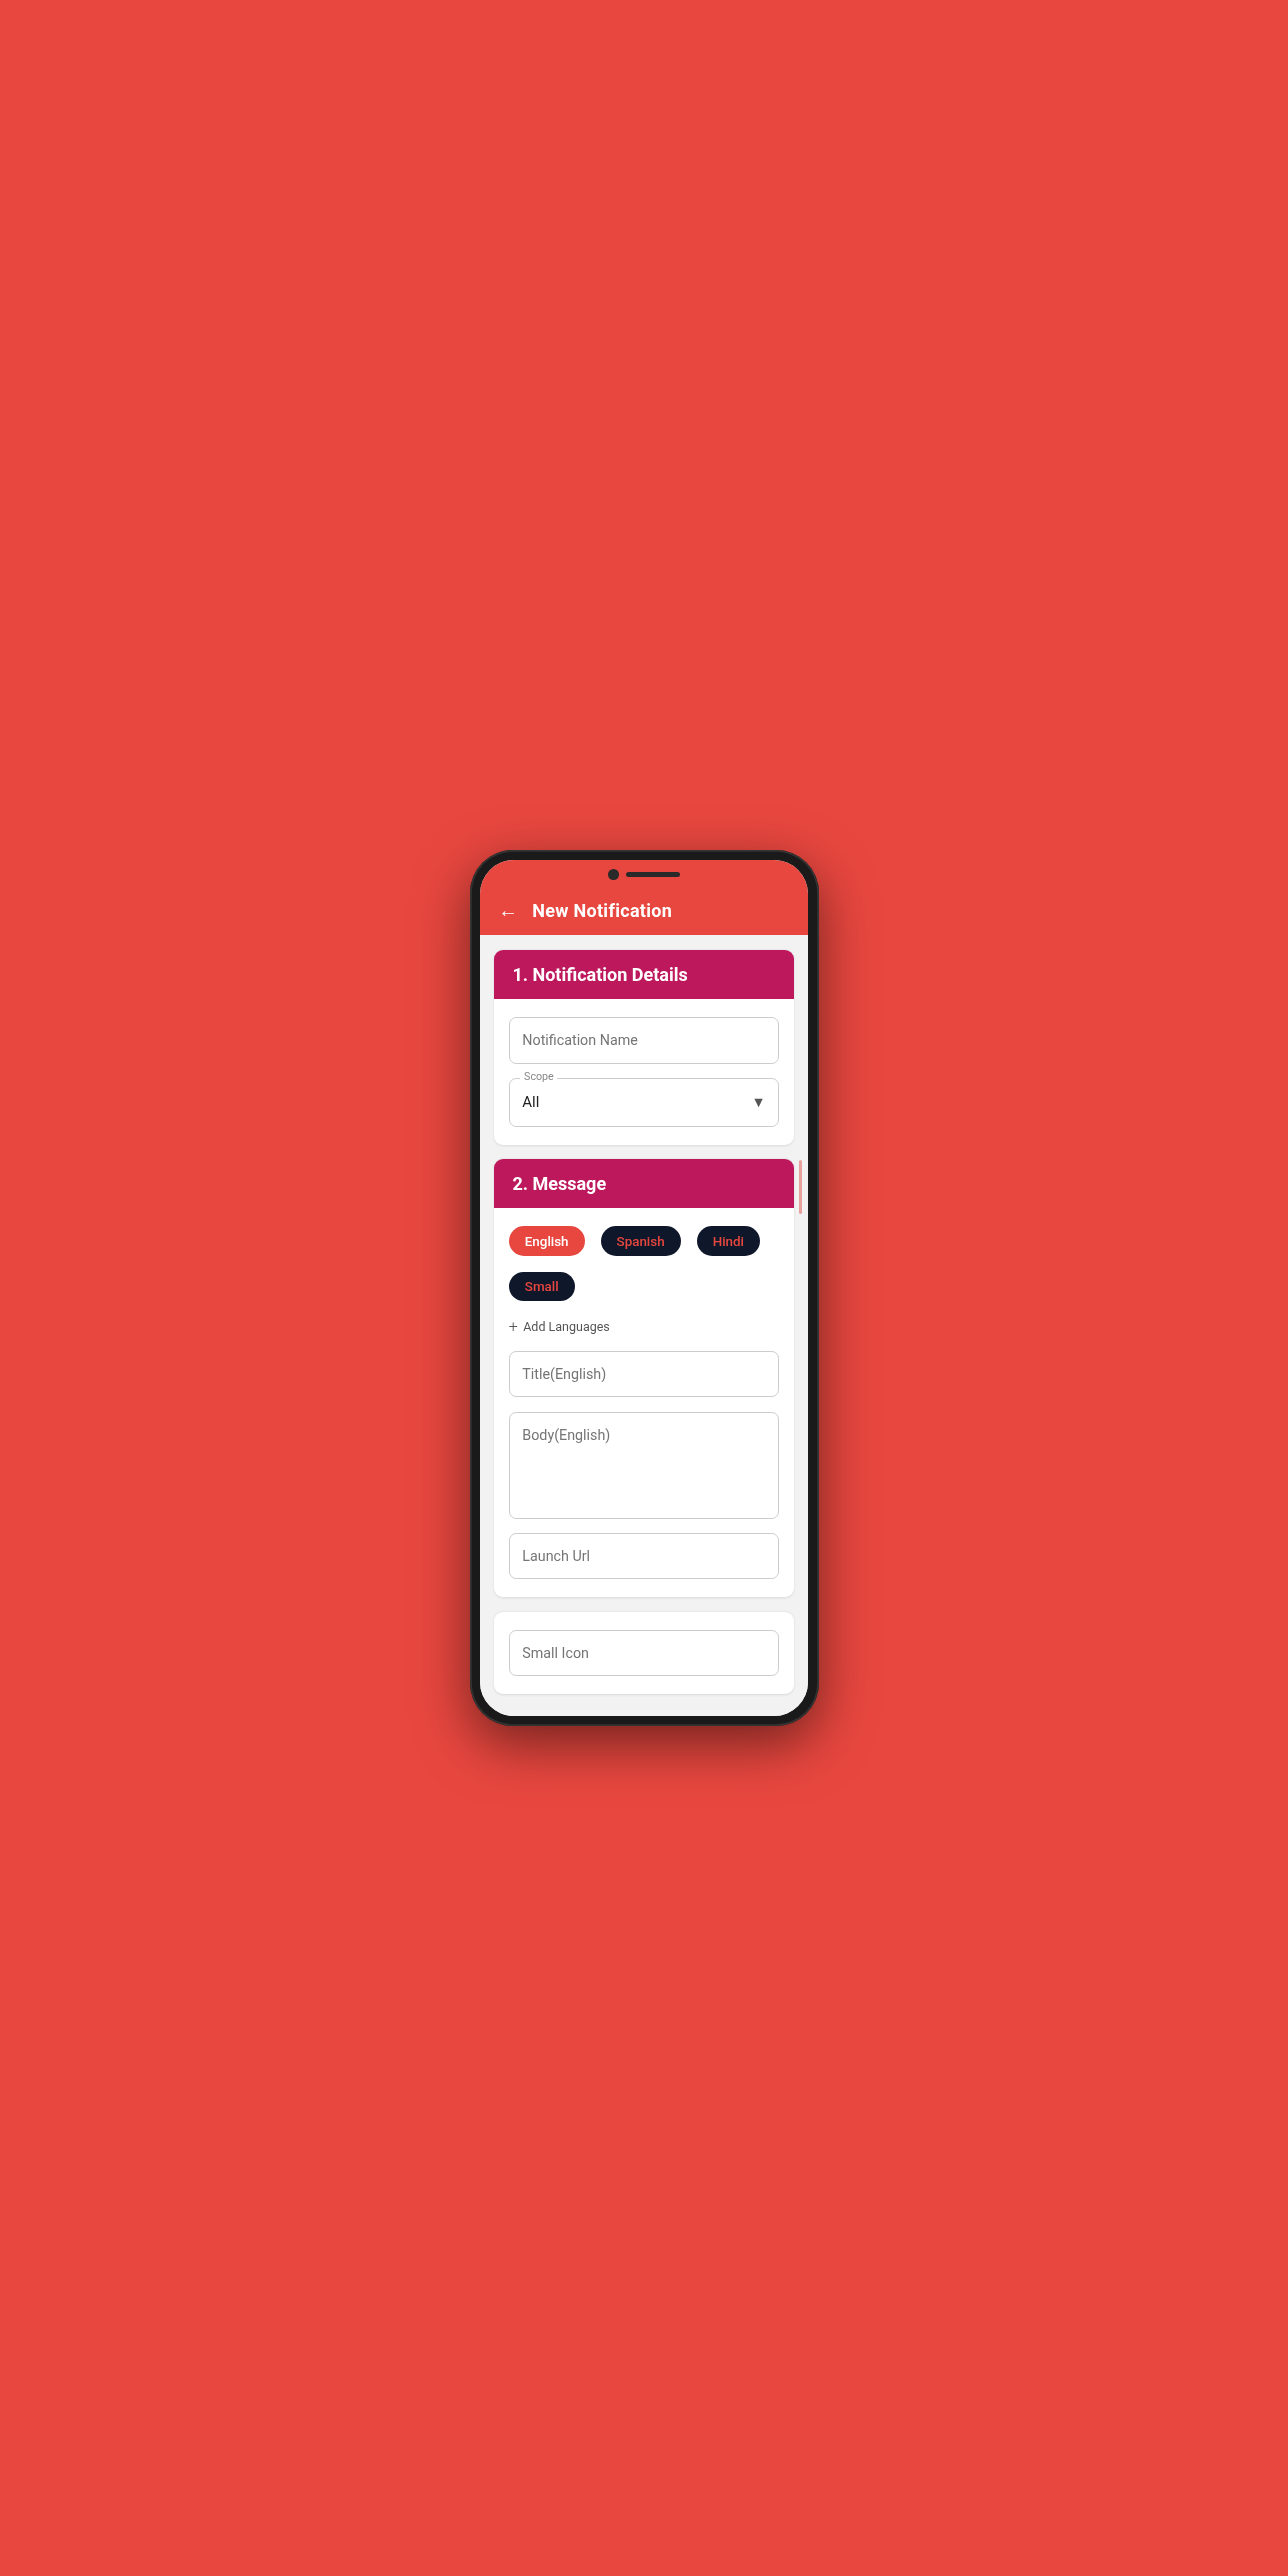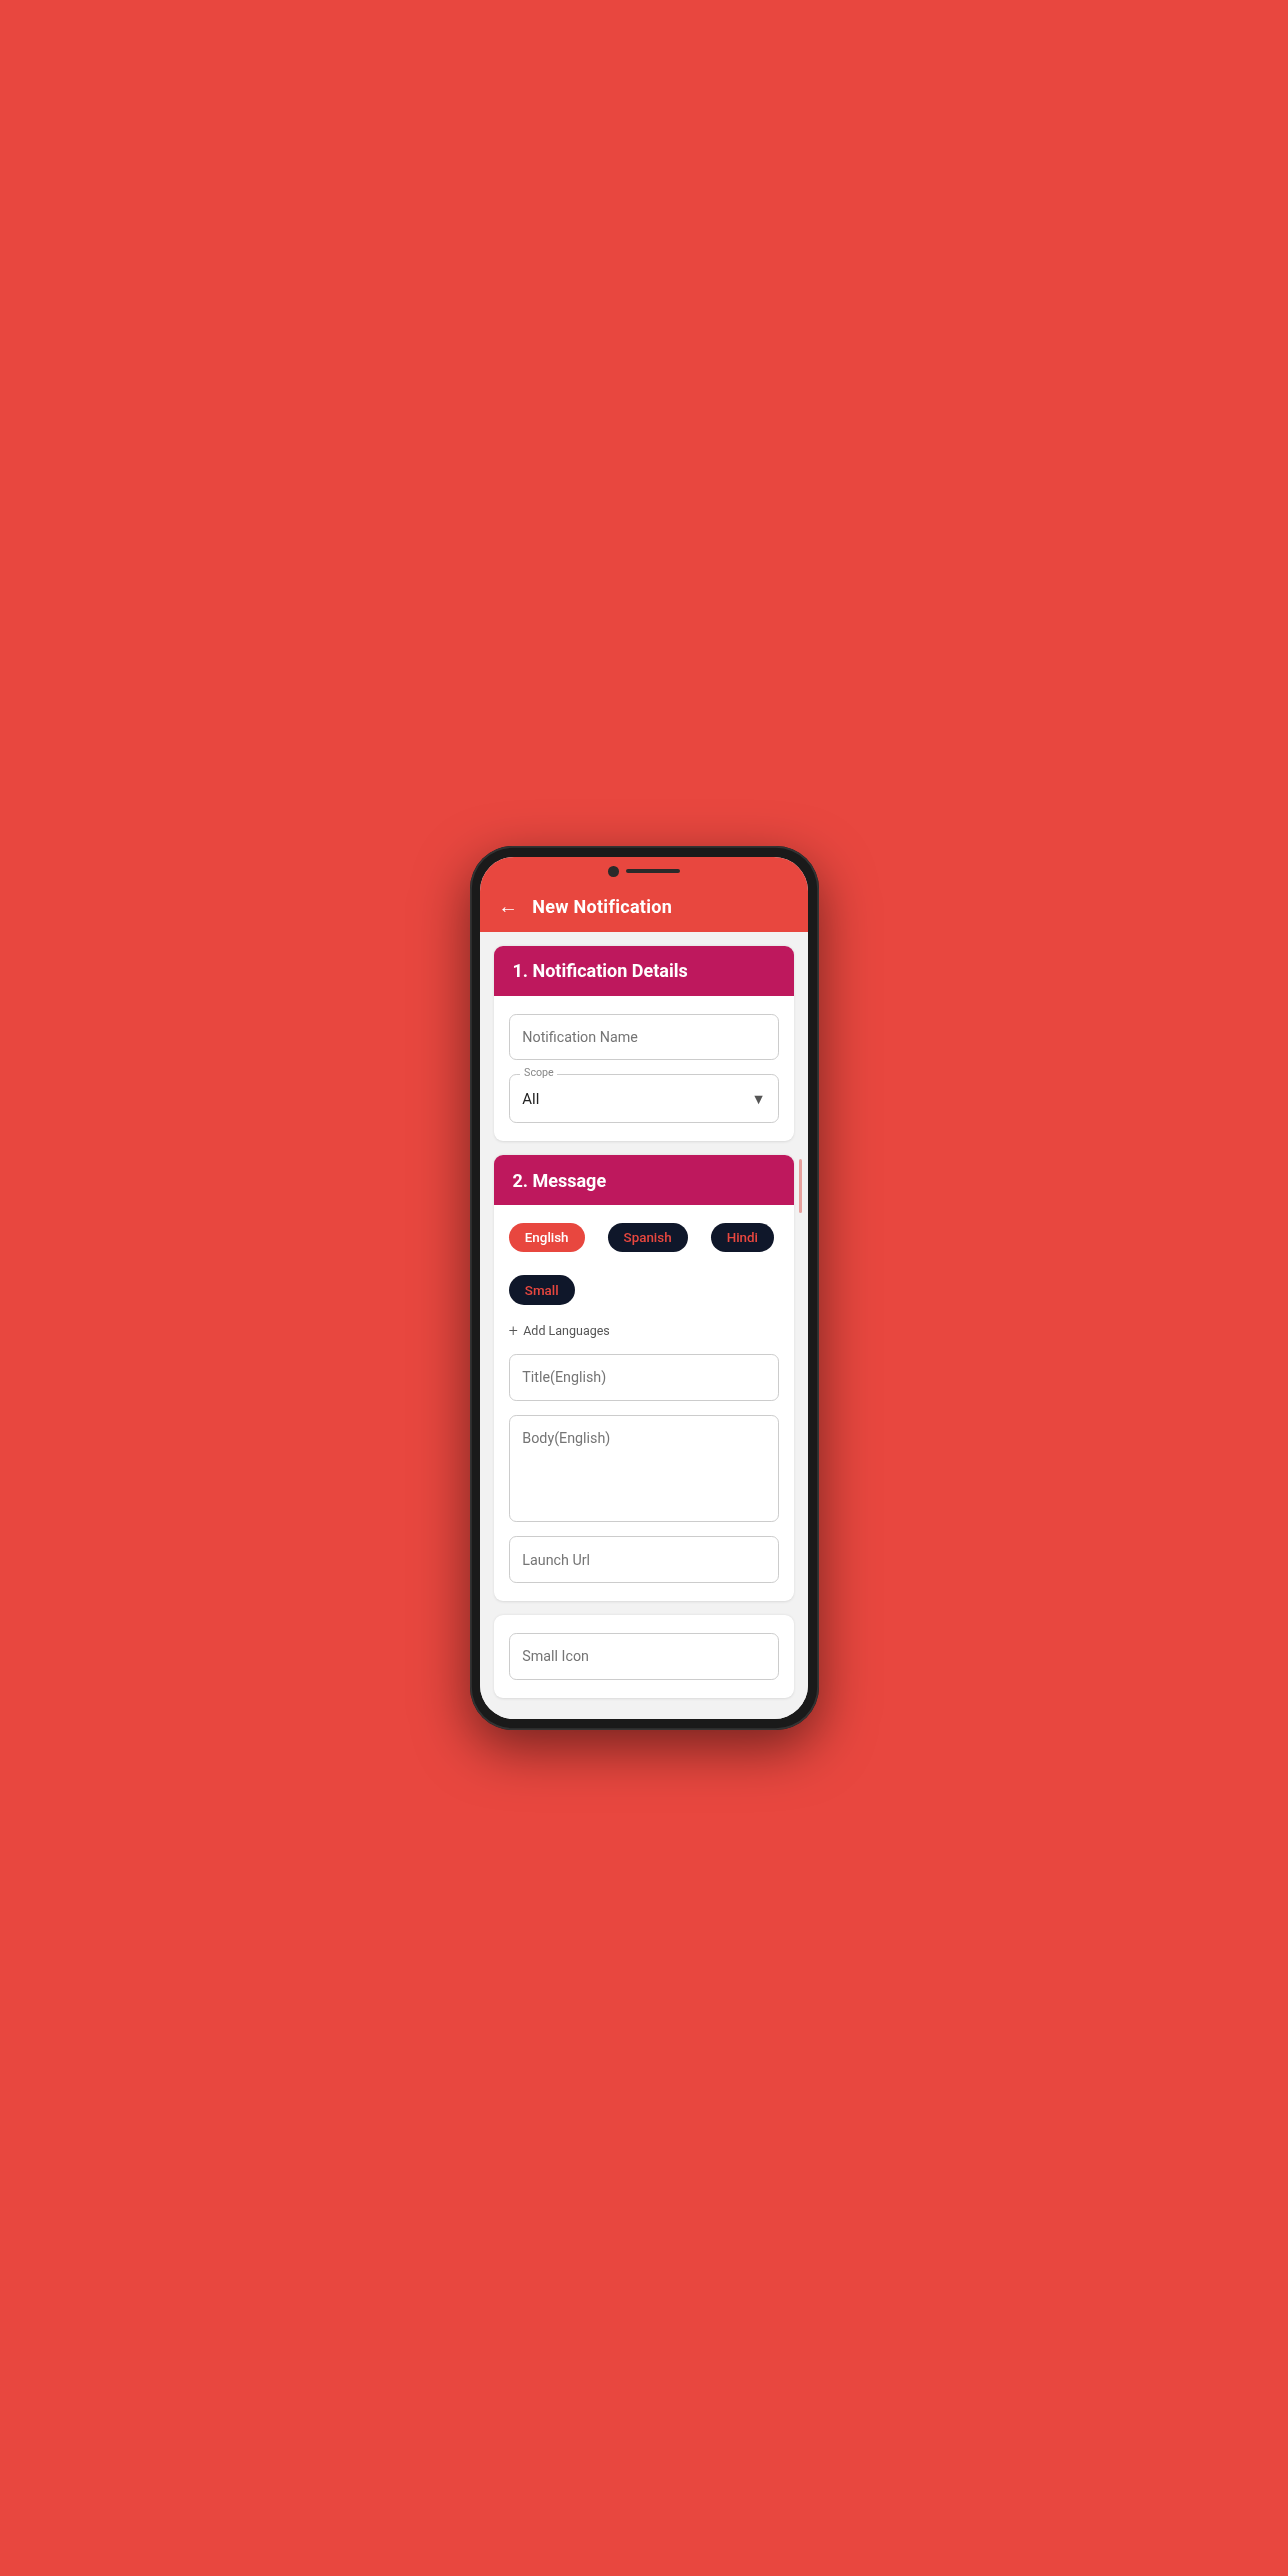--- a/index.html
+++ b/index.html
@@ -180,21 +180,21 @@
       transform: translateY(-50%);
       pointer-events: none;
       font-size: 14.3px;
       color: #555;
     }
 
     
     .language-tabs {
       display: flex;
       flex-wrap: wrap;
-      gap: 23px;
+      gap: 16px;
       align-items: center;
     }
 
     .lang-tab {
       padding: 7.2px 16px;
       border-radius: 18px;
       font-size: 13.4px;
       font-weight: 500;
       cursor: pointer;
       border: none;

